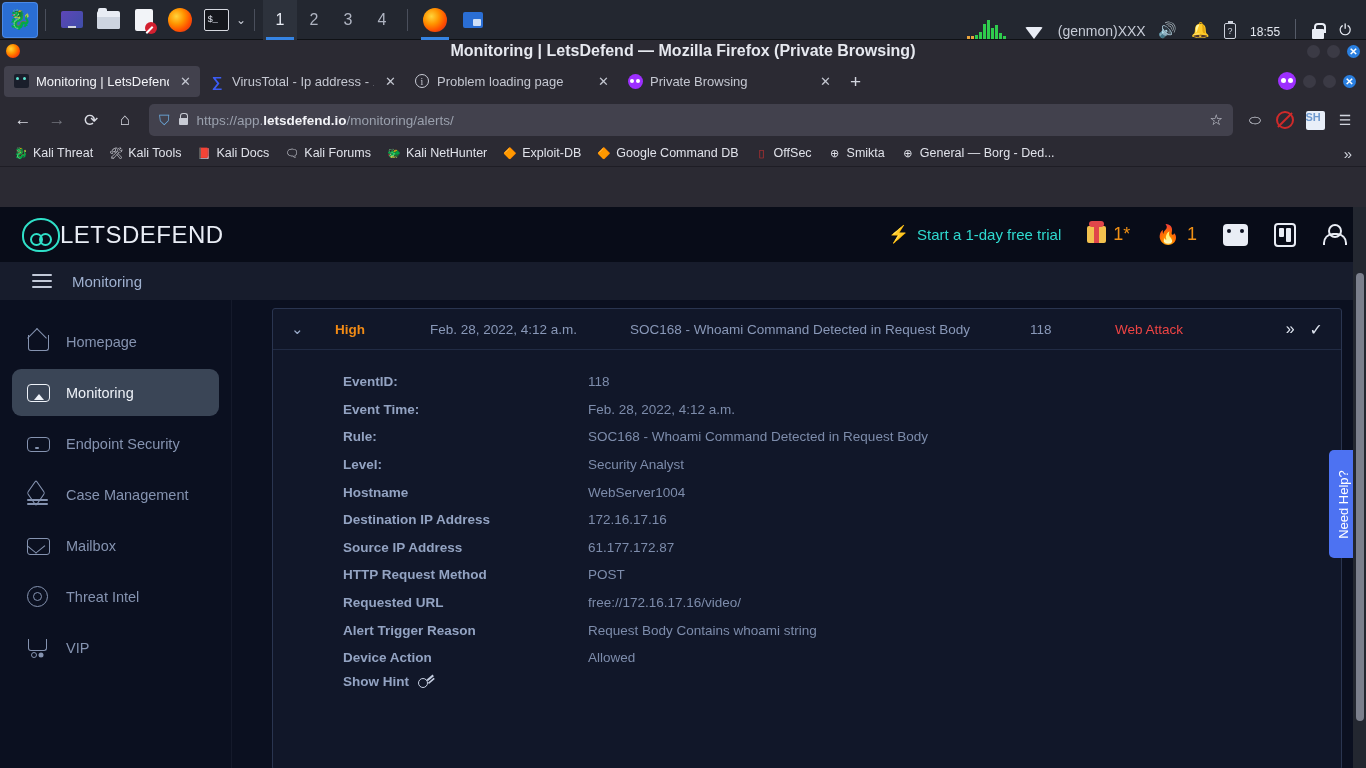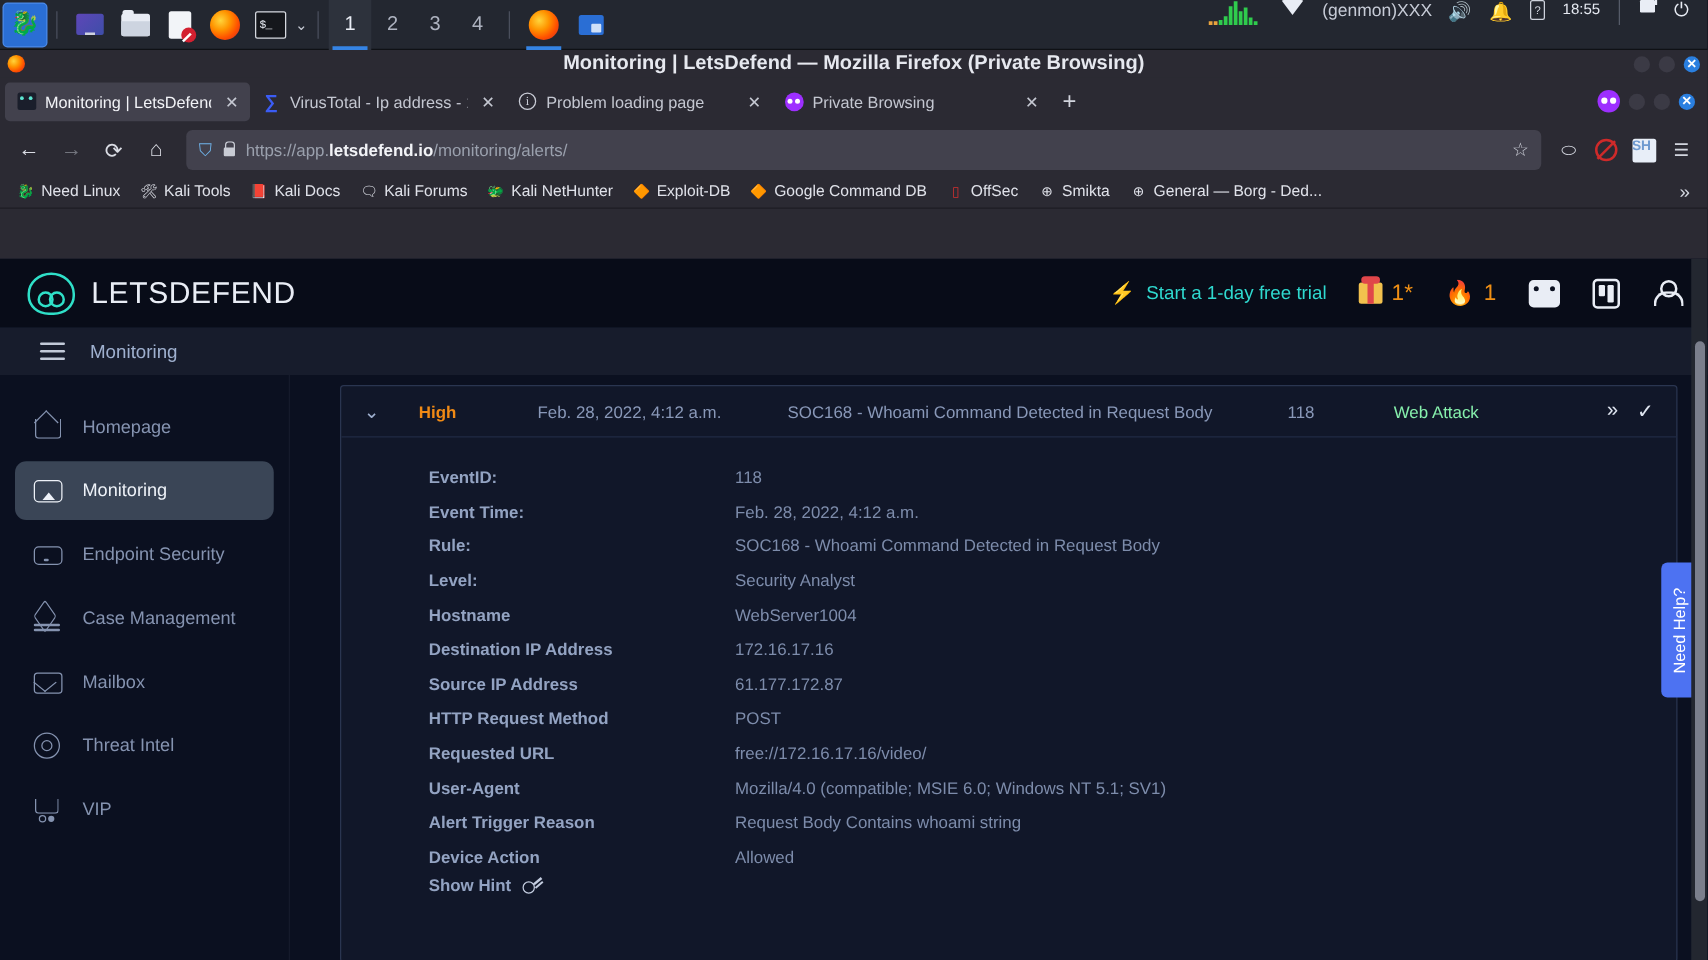--- a/index.html
+++ b/index.html
@@ -63,21 +63,21 @@
     width: 34px; height: 40px; display: flex; align-items: center; justify-content: center;
     font-size: 16px; color: #aeb3c0; position: relative;
   }
   .ws-num.active { color: #e9edf5; background: #2d323c; }
   .ws-num.active::after{content:"";position:absolute;bottom:0;left:3px;right:3px;height:3px;background:#3584e4;}
   .tb-app { width: 38px; height: 40px; display:flex;align-items:center;justify-content:center;position:relative;}
   .tb-app.active::after{content:"";position:absolute;bottom:0;left:5px;right:5px;height:3px;background:#3584e4;}
   .icon-blue-win { width: 20px; height: 16px; background:#2a6ed4; border-radius:2px; position:relative;}
   .icon-blue-win::after{content:"";position:absolute;right:2px;bottom:2px;width:8px;height:7px;background:#cfe0f8;border-radius:1px;}
 
-  .tb-right { margin-left: auto; display: flex; align-items: flex-start; height: 100%; padding-right: 8px; }
+  .tb-right { margin-left: auto; display: flex; align-items: flex-end; height: 100%; padding-right: 8px; }
   .tray-graph { display: flex; align-items: flex-end; height: 20px; gap: 1px; margin-right: 10px; }
   .tray-graph i { display:block; width: 3px; background:#2fcc4d; }
   .tray-graph i.o { background:#e8a33d; }
   .tray-wifi {
     width: 0; height: 0; border-left: 9px solid transparent; border-right: 9px solid transparent;
     border-top: 12px solid #e9edf5; margin: 0 9px; border-radius: 2px;
   }
   .tray-txt { color: #c6cbd6; font-size: 14px; margin: 0 6px; }
   .tray-ico { color: #e9edf5; font-size: 15px; margin: 0 7px; display:flex; align-items:center;}
   .tray-batt { width:12px;height:16px;border:1.5px solid #cdd2dc;border-radius:2px;position:relative;display:flex;align-items:center;justify-content:center;color:#cdd2dc;font-size:9px;margin:0 7px;}
@@ -153,21 +153,21 @@
   .bm { display: flex; align-items: center; gap: 5px; padding: 2px 6px; border-radius: 3px;
         font-size: 12.5px; color: #e0e2ea; white-space: nowrap; }
   .bm .bmi { width: 14px; height: 14px; display:flex;align-items:center;justify-content:center; font-size:11px; flex:0 0 14px;}
   .bm-overflow { margin-left: auto; color: #d2d5de; font-size: 15px; padding-right: 6px; }
 
   
   #page { position: absolute; top: 167px; left: 0; width: 1366px; height: 601px; background: #0b1020; overflow: hidden;}
   #ld-header {
     height: 55px; background: #080c18; display: flex; align-items: center; padding: 0 22px;
   }
-  .ld-logo-wrap { display: flex; align-items: center; gap: 13px; }
+  .ld-logo-wrap { display: flex; align-items: center; gap: 0; }
   .ld-mascot {
     width: 38px; height: 34px; border: 2px solid #2fe0c8; border-radius: 50% 50% 45% 45%;
     position: relative; background: transparent;
   }
   .ld-mascot::before{content:"";position:absolute;top:13px;left:6px;width:9px;height:9px;border:2px solid #2fe0c8;border-radius:50%;}
   .ld-mascot::after{content:"";position:absolute;top:13px;right:6px;width:9px;height:9px;border:2px solid #2fe0c8;border-radius:50%;}
   .ld-brand { font-size: 24px; color: #e9edf5; letter-spacing: .5px; font-weight: 500; }
   .ld-head-right { margin-left: auto; display: flex; align-items: center; gap: 26px; }
   .trial-link { display: flex; align-items: center; gap: 8px; color: #2fd9cf; font-size: 15px; }
   .bolt { color: #2fd9cf; font-size: 17px; }
@@ -230,21 +230,21 @@
   #alert-card { background: #111729; border: 1px solid #2a3550; border-radius: 3px; height: 462px; overflow: hidden; }
   #alert-row {
     height: 41px; display: flex; align-items: center; gap: 0;
     border-bottom: 1px solid #212b44; padding: 0 18px; font-size: 13.5px;
   }
   .ar-chev { width: 44px; color: #9fb0cf; font-size: 15px; }
   .ar-sev { width: 95px; color: #f08a15; font-weight: bold; }
   .ar-date { width: 200px; color: #8998b8; }
   .ar-rule { width: 400px; color: #8998b8; }
   .ar-id { width: 85px; color: #8998b8; }
-  .ar-cat { width: 110px; color: #86efac; }
+  .ar-cat { width: 110px; color: #ef4444; }
   .ar-actions { margin-left: auto; display: flex; align-items: center; gap: 15px; color: #dfe5f0; font-size: 16px; }
 
   #alert-detail { padding: 18px 0 0 70px; }
   .det-row { display: flex; height: 27.6px; align-items: center; font-size: 13.5px; }
   .det-label { width: 245px; flex: 0 0 245px; color: #93a3c2; font-weight: bold; }
   .det-value { color: #7d8cab; }
   .show-hint { display: flex; align-items: center; gap: 9px; margin-top: 2px; font-size: 13.5px; color: #93a3c2; font-weight:bold;}
   .key-ico { width: 16px; height: 11px; position: relative; }
   .key-ico::before{content:"";position:absolute;top:2px;left:0;width:8px;height:8px;border:1.5px solid #c4cde0;border-radius:50%;}
   .key-ico::after{content:"";position:absolute;top:1px;right:0;width:8px;height:1.5px;background:#c4cde0;transform:rotate(-40deg);box-shadow:-1px 3px 0 -0.2px #c4cde0;}
@@ -391,21 +391,21 @@
       </div>
     <div class="ext-ico">
         <span class="ext-sh">SH</span>
       </div>
     <div class="ext-ico">☰</div>
   </div>
 
   <div id="ff-bookmarks">
     <div class="bm">
         <span class="bmi">🐉</span>
-        <span>Need Linux</span>
+        <span>Kali Threat</span>
       </div>
     <div class="bm">
         <span class="bmi">🛠</span>
         <span>Kali Tools</span>
       </div>
     <div class="bm">
         <span class="bmi">📕</span>
         <span>Kali Docs</span>
       </div>
     <div class="bm">
@@ -555,24 +555,20 @@
               </div>
             <div class="det-row">
                 <span class="det-label">HTTP Request Method</span>
                 <span class="det-value">POST</span>
               </div>
             <div class="det-row">
                 <span class="det-label">Requested URL</span>
                 <span class="det-value">free://172.16.17.16/video/</span>
               </div>
             <div class="det-row">
-                <span class="det-label">User-Agent</span>
-                <span class="det-value">Mozilla/4.0 (compatible; MSIE 6.0; Windows NT 5.1; SV1)</span>
-              </div>
-            <div class="det-row">
                 <span class="det-label">Alert Trigger Reason</span>
                 <span class="det-value">Request Body Contains whoami string</span>
               </div>
             <div class="det-row">
                 <span class="det-label">Device Action</span>
                 <span class="det-value">Allowed</span>
               </div>
             <div class="show-hint">
               <span>Show Hint</span>
               <span class="key-ico"></span>

